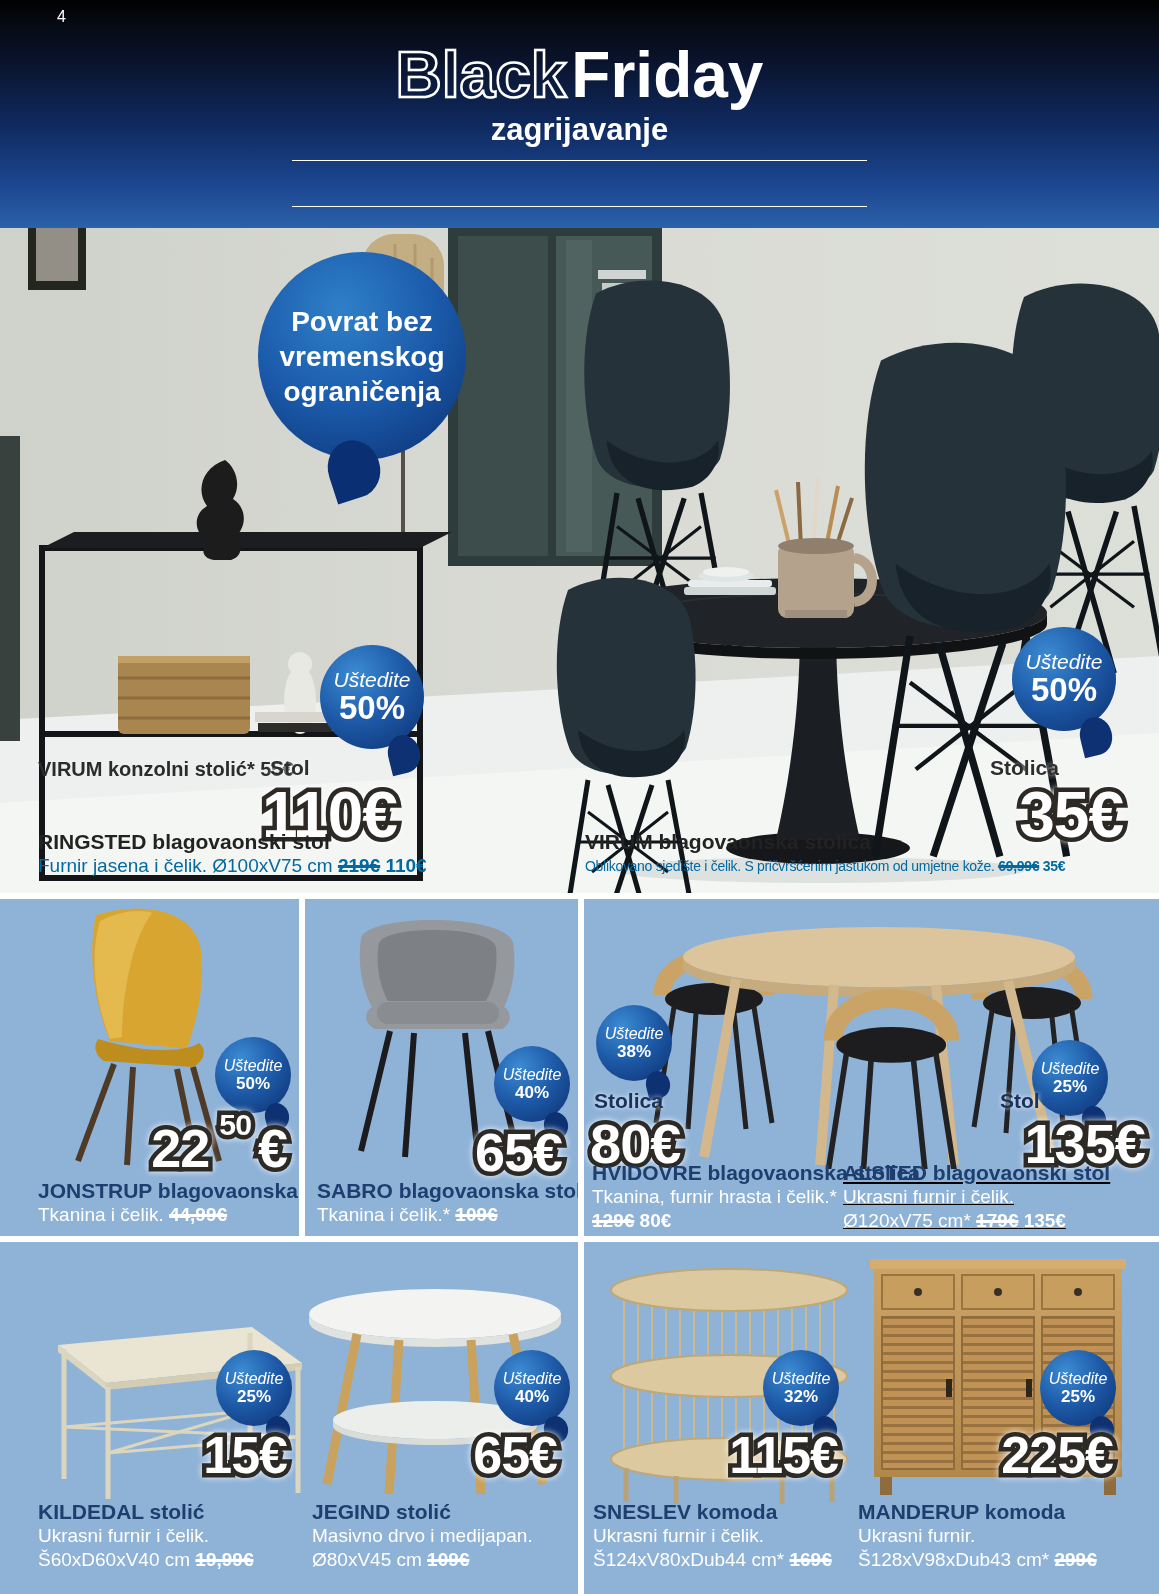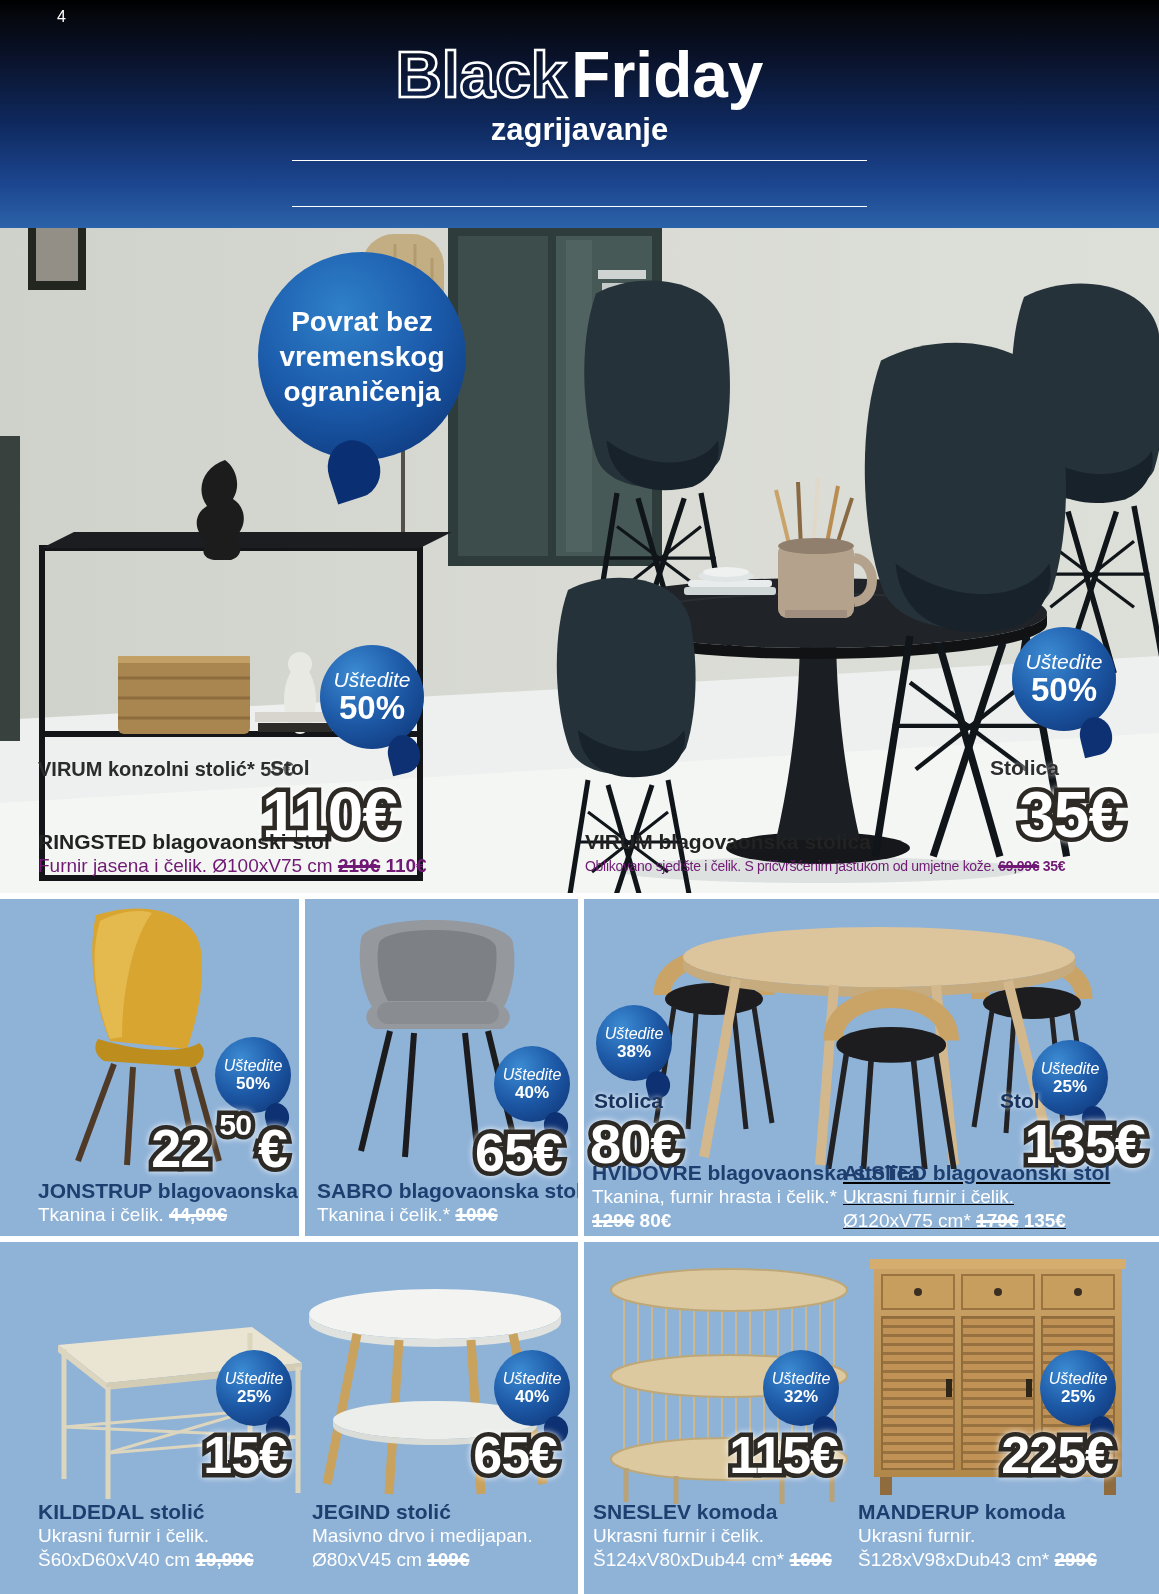--- a/index.html
+++ b/index.html
@@ -51,21 +51,21 @@
   .plabel{position:absolute;font-weight:bold;font-size:21px;color:#2e2e2e;z-index:7;
     text-shadow:0 0 5px rgba(255,255,255,.85);text-align:right;}
   .plabel.navy{color:#17335d;}
   .caption{position:absolute;z-index:7;line-height:24px;white-space:nowrap;}
   .caption .name{font-weight:bold;font-size:21px;}
   .caption .desc{font-size:19px;}
   .caption s{text-decoration:line-through;text-decoration-thickness:2.5px;font-weight:bold;}
   .caption b{font-weight:bold;}
   .photo-cap{color:#262626;}
   .photo-cap .name{color:#222222;}
-  .photo-cap .desc{color:#701a75;}
+  .photo-cap .desc{color:#0369a1;}
   .photo-cap.tight .desc{font-size:14px;letter-spacing:-0.3px;}
   .card-cap .name{color:#1d3e6e;}
   .card-cap .desc{color:#ffffff;}
   .card-cap s, .card-cap b{color:#ffffff;}
   .vcap{position:absolute;font-weight:bold;font-size:20px;color:#2b2b2b;z-index:7;}
   svg{display:block;}
 </style>
 </head>
 <body>
 

